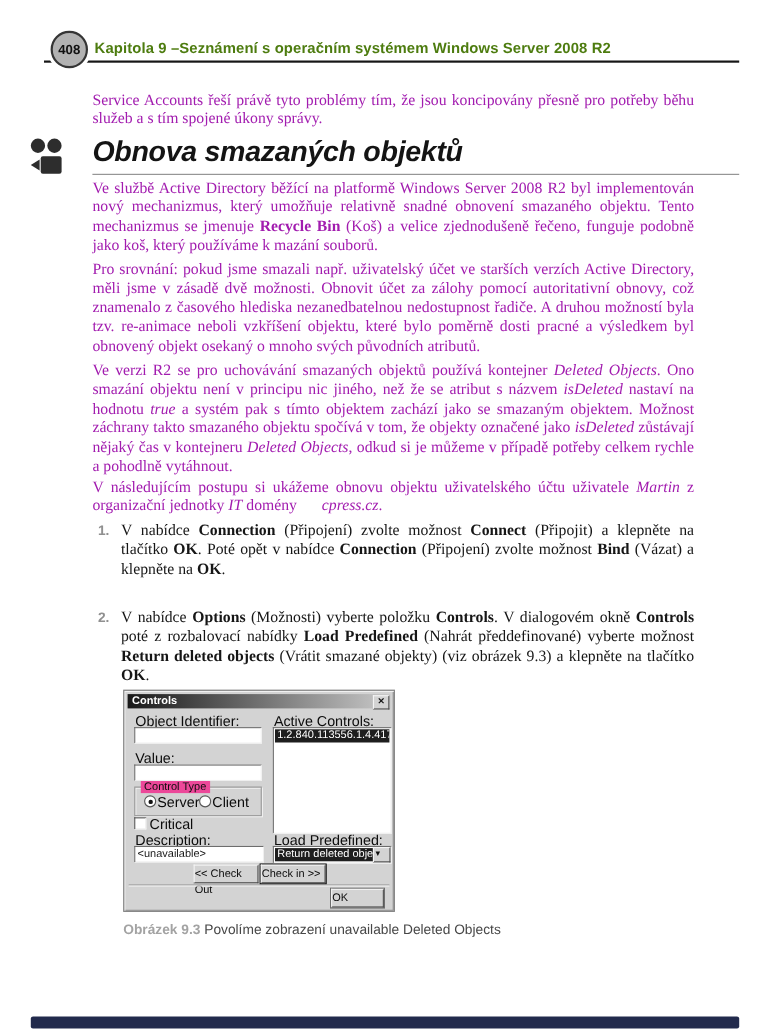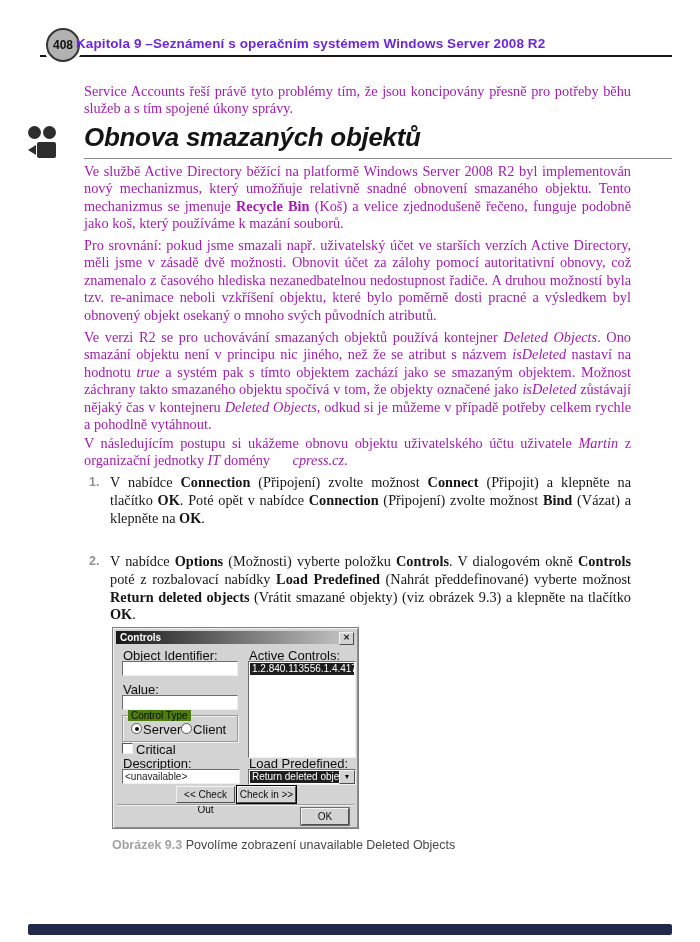--- a/index.html
+++ b/index.html
@@ -10,21 +10,21 @@
   .abs{position:absolute;}
 
   
   .hdr-rule{left:40px;top:55px;width:632px;height:2px;background:#161616;}
   .page-badge{
     left:46px;top:28px;width:30px;height:30px;border-radius:50%;
     background:#b2b2b2;border:2px solid #353535;box-shadow:0 0 0 3px #ffffff;
     display:flex;align-items:center;justify-content:center;
     font:bold 12px "Liberation Sans",sans-serif;color:#111;
   }
-  .hdr-title{left:76px;top:36px;font:bold 13.5px "Liberation Sans",sans-serif;color:#6d28d9;letter-spacing:0.1px;}
+  .hdr-title{left:86px;top:36px;font:bold 13.5px "Liberation Sans",sans-serif;color:#4d7c0f;letter-spacing:0.1px;}
 
   
   .para{position:absolute;left:84px;width:547px;font-size:14.3px;line-height:17.4px;text-align:justify;color:#a21caf;}
 
   
   .sec-title{left:84px;top:122px;font:italic bold 26px "Liberation Sans",sans-serif;color:#141414;letter-spacing:-0.3px;}
   .sec-rule{left:84px;top:158px;width:588px;height:1px;background:#8b8b8b;}
   .cam-icon{left:28px;top:126px;width:40px;height:34px;}
   .cam-icon span{position:absolute;background:#2d2d2d;}
   .cam-reel1{left:0;top:0;width:13px;height:13px;border-radius:50%;}
@@ -48,24 +48,24 @@
   .dlg *{position:absolute;}
   .dlg-titlebar{left:3px;top:3px;width:239px;height:13px;
     background:linear-gradient(to right,#181818,#c9c9c9);}
   .dlg-title{left:4px;top:1px;font:bold 10px "Liberation Sans",sans-serif;color:#ffffff;}
   .dlg-close{right:1px;top:1px;width:13px;height:11px;background:#d3d3d3;
     border:1px solid;border-color:#f4f4f4 #4e4e4e #4e4e4e #f4f4f4;
     font:bold 8px "Liberation Sans",sans-serif;color:#111;text-align:center;line-height:10px;}
   .dlg-label{font-size:13px;color:#0b0b0b;white-space:nowrap;}
   .sunken{background:#ffffff;border:1px solid;border-color:#6d6d6d #efefef #efefef #6d6d6d;}
   .raised{background:#d3d3d3;border:1px solid;border-color:#f4f4f4 #4e4e4e #4e4e4e #f4f4f4;
-    font-size:10px;color:#0b0b0b;text-align:center;}
+    font-size:10px;color:#0b0b0b;}
   .groupbox{left:9px;top:87px;width:114px;height:25px;border:1px solid #9a9a9a;
     box-shadow:1px 1px 0 #f2f2f2, inset 1px 1px 0 #f2f2f2;}
-  .group-legend{left:5px;top:-6px;background:#4d7c0f;padding:0 3px;font-size:10px;white-space:nowrap;}
+  .group-legend{left:5px;top:-6px;background:#ec4899;padding:0 3px;font-size:10px;white-space:nowrap;}
   .radio{width:9px;height:9px;border-radius:50%;background:#fff;border:1px solid #555;}
   .radio .dot{left:2.5px;top:2.5px;width:4px;height:4px;border-radius:50%;background:#111;}
   .checkbox{width:9px;height:9px;background:#fff;border:1px solid;border-color:#555 #eee #eee #555;}
   .sel-dark{background:#1e1e1e;color:#ffffff;font-size:10px;line-height:12px;padding-left:2px;white-space:nowrap;overflow:hidden;}
   .etch{left:4px;top:176px;width:237px;height:0;border-top:1px solid #9a9a9a;border-bottom:1px solid #f0f0f0;}
 
   
   .caption{left:112px;top:838px;font:12.5px "Liberation Sans",sans-serif;white-space:nowrap;}
   .caption .cap-label{font-weight:bold;color:#a3a3a3;text-align:center;}
   .caption .cap-text{color:#474747;}

